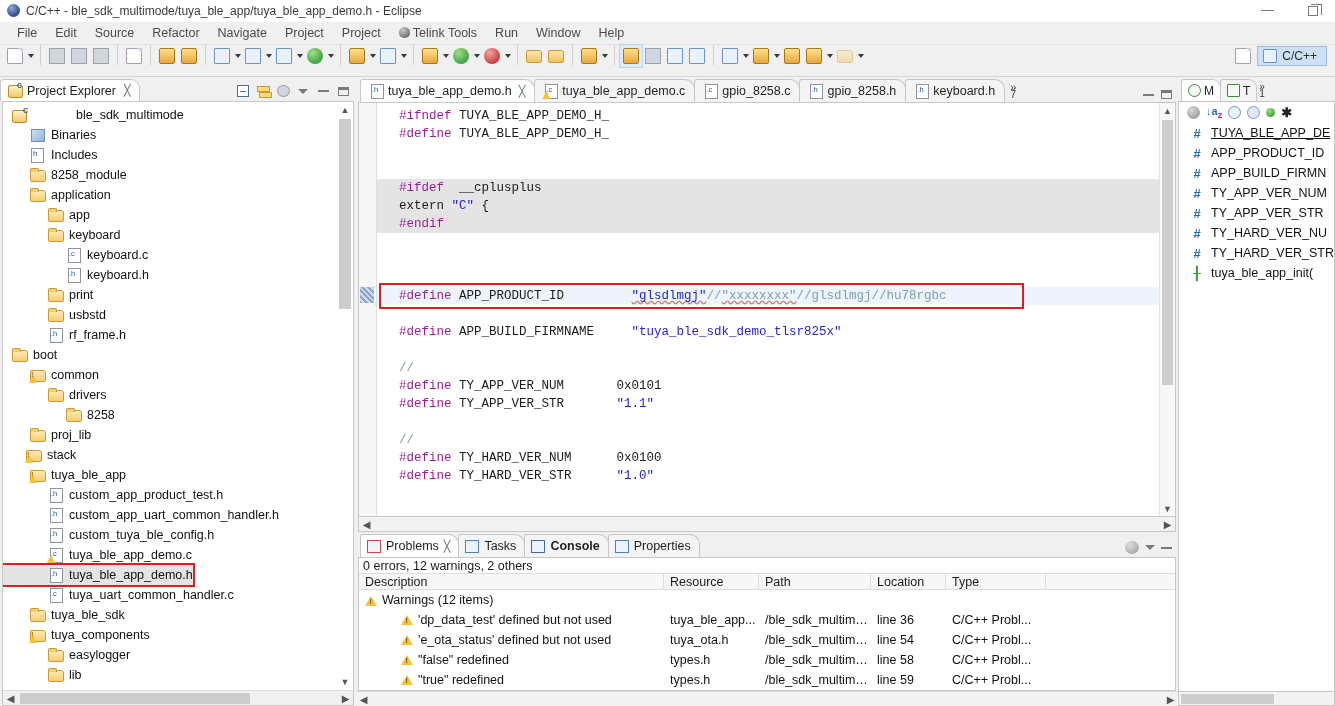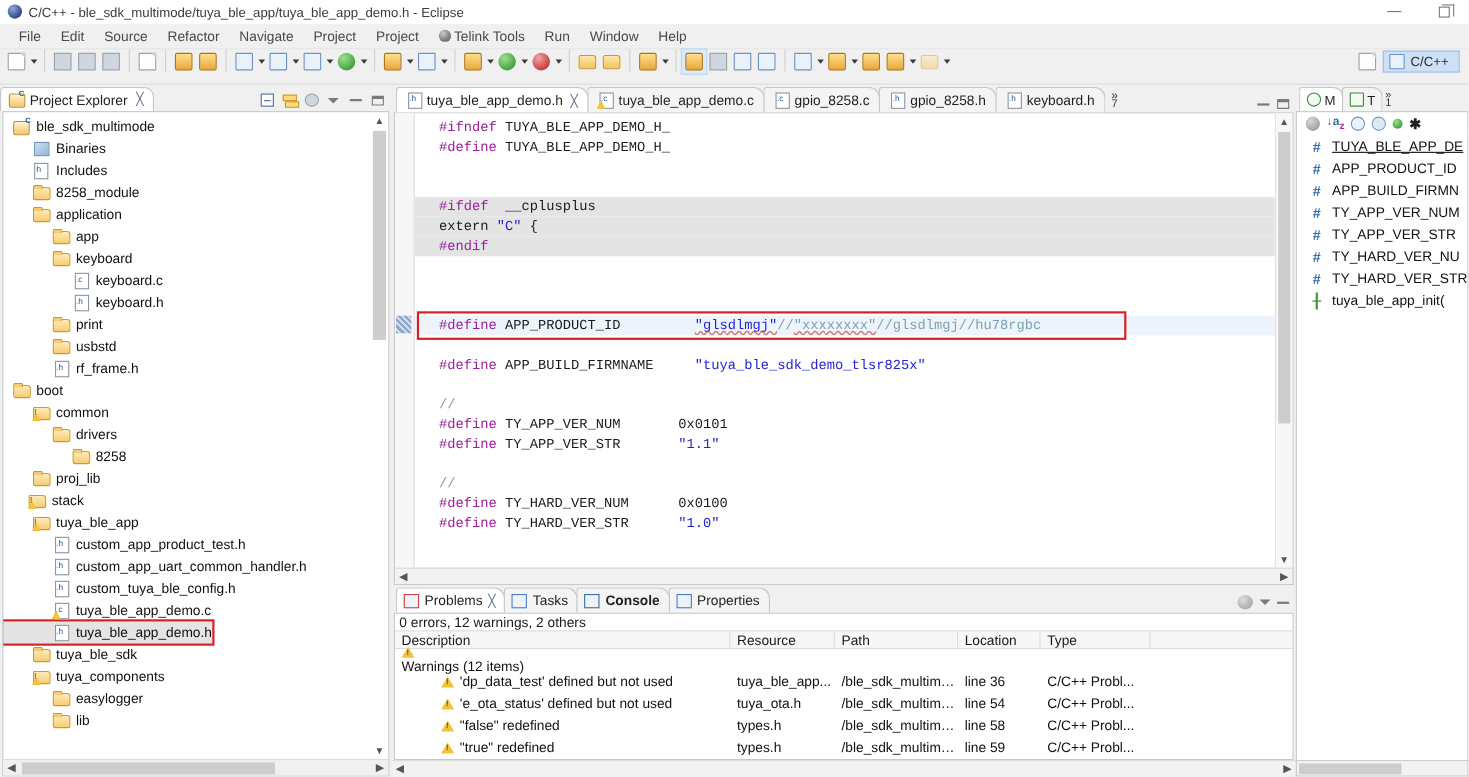--- a/index.html
+++ b/index.html
@@ -404,21 +404,21 @@
         <div class="va">
             <span class="vmin"></span>
           </div>
         <div class="va">
             <span class="vmax"></span>
           </div>
       </div>
     </div>
     <div id="tree-panel">
       <div id="tree">
-          <div class="trow" style="padding-left: 8px;">
+          <div class="trow" style="padding-left: 8px; gap: 43px;">
             <span class="ti ti-proj"></span>
             <span class="tlabel">ble_sdk_multimode</span>
           </div>
           <div class="trow" style="padding-left: 26px;">
             <span class="ti ti-bin"></span>
             <span class="tlabel">Binaries</span>
           </div>
           <div class="trow" style="padding-left: 26px;">
             <span class="ti ti-inc"></span>
             <span class="tlabel">Includes</span>
@@ -507,20 +507,24 @@
           </div>
           <div class="trow" style="padding-left: 44px;">
             <span class="ti ti-cw">
               <i class="warnbadge"></i>
             </span>
             <span class="tlabel">tuya_ble_app_demo.c</span>
           </div>
           <div class="trow sel hl-box" style="padding-left: 44px; margin-right: 160px;">
             <span class="ti ti-h"></span>
             <span class="tlabel">tuya_ble_app_demo.h</span>
+          </div>
+          <div class="trow" style="padding-left: 44px;">
+            <span class="ti ti-c"></span>
+            <span class="tlabel">tuya_uart_common_handler.c</span>
           </div>
           <div class="trow" style="padding-left: 26px;">
             <span class="ti ti-fold"></span>
             <span class="tlabel">tuya_ble_sdk</span>
           </div>
           <div class="trow" style="padding-left: 26px;">
             <span class="ti ti-foldw">
               <i class="warnbadge"></i>
             </span>
             <span class="tlabel">tuya_components</span>
@@ -655,21 +659,21 @@
         <div id="prob-summary">0 errors, 12 warnings, 2 others</div>
         <div id="prob-head">
             <div class="pcol" style="width: 305px;">Description</div>
             <div class="pcol" style="width: 95px;">Resource</div>
             <div class="pcol" style="width: 112px;">Path</div>
             <div class="pcol" style="width: 75px;">Location</div>
             <div class="pcol" style="width: 100px;">Type</div>
           </div>
         <div id="prob-rows">
             <div class="prow">
-              <div class="pcell" style="width: 305px; display: flex; align-items: flex-start; flex-direction: column;">
+              <div class="pcell" style="width: 305px; display: flex; align-items: flex-end;">
                 <span class="wico"></span>
                 <span>Warnings (12 items)</span>
               </div>
               <div class="pcell" style="width: 95px;"></div>
               <div class="pcell" style="width: 112px;"></div>
               <div class="pcell" style="width: 75px;"></div>
               <div class="pcell" style="width: 100px;"></div>
             </div>
             <div class="prow">
               <div class="pcell" style="width: 305px; padding-left: 42px; display: flex; align-items: center;">

